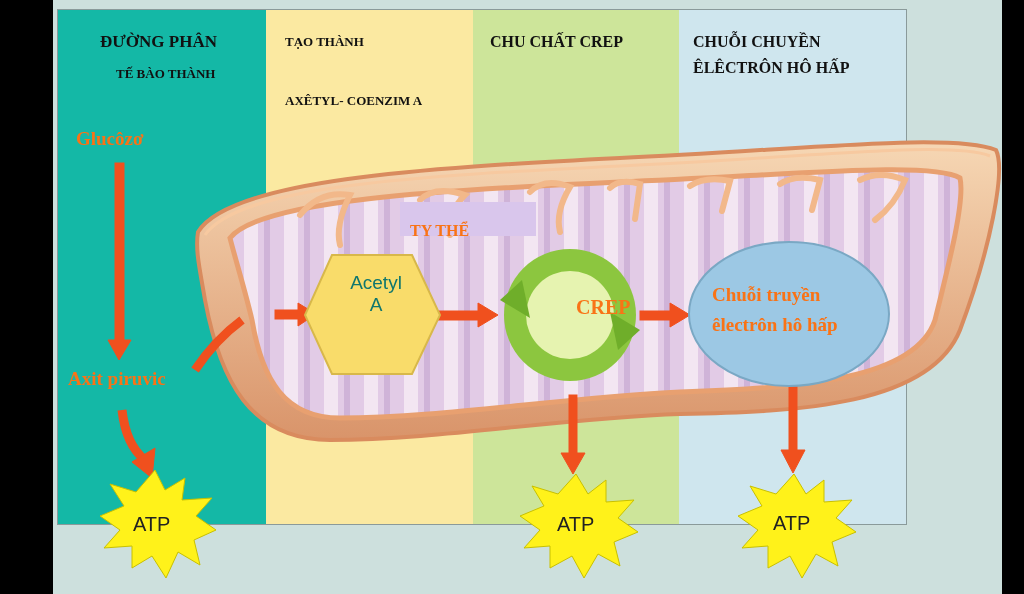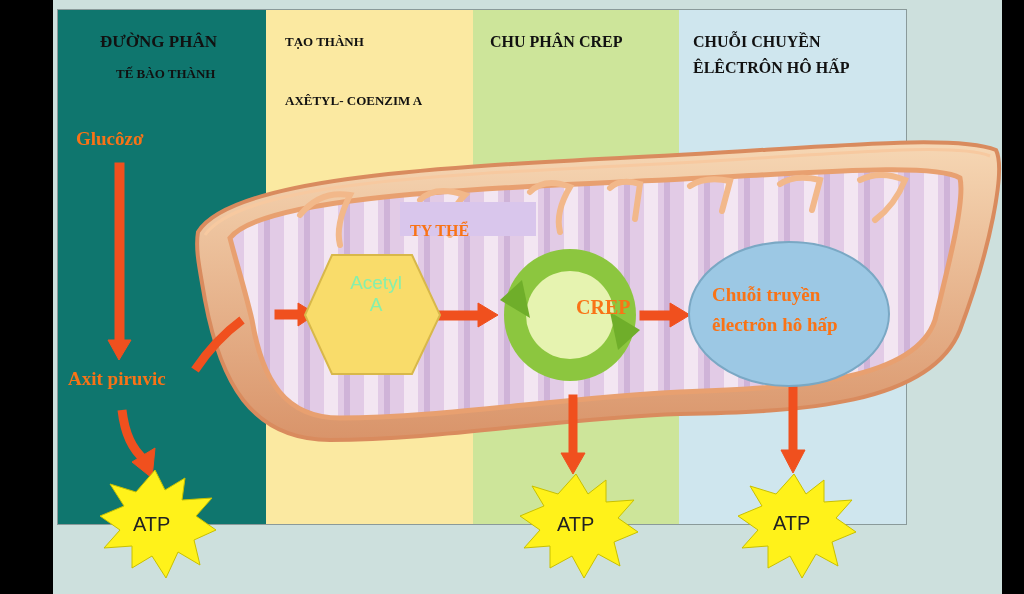--- a/index.html
+++ b/index.html
@@ -1,21 +1,21 @@
 <!DOCTYPE html>
 <html><head>
 <meta charset="utf-8">
 <style>
   html, body { margin:0; padding:0; }
   body { width:1024px; height:594px; background:#000; position:relative; overflow:hidden;
          font-family:"Liberation Serif", serif; }
   #stage { position:absolute; left:53px; top:0; width:949px; height:594px; background:#cde0dd; }
   #panel { position:absolute; left:4px; top:9px; width:848px; height:514px; border:1px solid #8a9a9a; }
   .col { position:absolute; top:0; height:100%; }
-  .col.c1 { left:0; width:208px; background:#0f766e; }
+  .col.c1 { left:0; width:208px; background:#14b8a6; }
   .col.c2 { left:208px; width:207px; background:#fbe9a1; }
   .col.c3 { left:415px; width:206px; background:#cde59a; }
   .col.c4 { left:621px; width:227px; background:#cfe6ee; }
   .col-title { position:absolute; font-weight:bold; color:#111; font-size:17px; line-height:24px; white-space:nowrap; }
   .col-sub { font-size:13px; }
   svg#art { position:absolute; left:0; top:0; width:1024px; height:594px; }
   .lbl { position:absolute; font-weight:bold; color:#f97316; white-space:nowrap; }
 </style>
 </head>
 <body>
@@ -24,21 +24,21 @@
   <div id="panel">
     <div class="col c1">
       <div class="col-title" style="left:42px;top:20px;">ĐƯỜNG PHÂN</div>
       <div class="col-title col-sub" style="left:58px;top:52px;">TẾ BÀO THÀNH</div>
     </div>
     <div class="col c2">
       <div class="col-title col-sub" style="left:19px;top:20px;">TẠO THÀNH</div>
       <div class="col-title col-sub" style="left:19px;top:42px;margin-top:37px;">AXÊTYL- COENZIM A</div>
     </div>
     <div class="col c3">
-      <div class="col-title" style="left:17px;top:20px;font-size:16px;">CHU PHÂN CREP</div>
+      <div class="col-title" style="left:17px;top:20px;font-size:16px;">CHU CHẤT CREP</div>
     </div>
     <div class="col c4">
       <div class="col-title" style="left:14px;top:46px;font-size:16px;">ÊLÊCTRÔN HÔ HẤP</div>
       <div class="col-title" style="left:14px;top:20px;font-size:16px;">CHUỖI CHUYỀN</div>
     </div>
   </div>
 </div>
 
 <svg id="art" viewBox="0 0 1024 594">
   <defs>
@@ -117,21 +117,21 @@
     <polygon points="155,470 165,490 185,478 182,500 212,498 196,516 216,530 194,540 200,565 178,552 166,578 152,556 132,568 132,546 104,548 120,530 100,516 124,506 110,484 136,492"></polygon>
     <polygon points="576,474 588,494 606,480 606,502 634,500 618,518 638,532 614,542 620,566 598,554 584,578 572,556 550,568 550,546 524,548 540,530 520,516 544,506 532,486 558,494"></polygon>
     <polygon points="794,474 806,494 824,480 824,502 852,500 836,518 856,532 832,542 838,566 816,554 802,578 790,556 768,568 768,546 742,548 758,530 738,516 762,506 750,486 776,494"></polygon>
   </g>
 </svg>
 
 <div class="lbl" style="left:76px;top:128px;font-size:19px;">Glucôzơ</div>
 <div class="lbl" style="left:68px;top:368px;font-size:19px;">Axit piruvic</div>
 <div class="lbl" style="left:410px;top:222px;font-size:16px;">TY THỂ</div>
 
-<div class="lbl" style="left:317px;top:272px;width:118px;text-align:center;font-family:'Liberation Sans',sans-serif;font-weight:normal;font-size:19px;line-height:22px;color:#86efac;">
+<div class="lbl" style="left:317px;top:272px;width:118px;text-align:center;font-family:'Liberation Sans',sans-serif;font-weight:normal;font-size:19px;line-height:22px;color:#0f766e;">
   <div>Acetyl</div>
   <div>A</div>
 </div>
 
 <div class="lbl" style="left:540px;top:296px;font-size:20px;margin-left:36px;">CREP</div>
 
 <div class="lbl" style="left:712px;top:280px;font-size:19px;line-height:30px;">
   <div>Chuỗi truyền</div>
   <div>êlectrôn hô hấp</div>
 </div>

